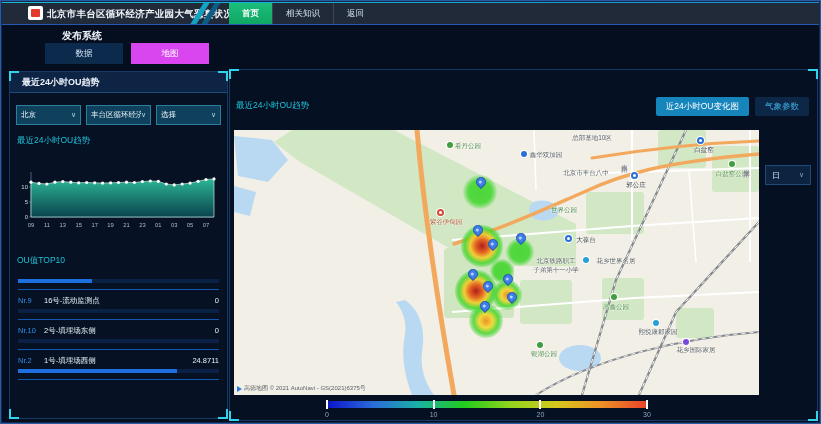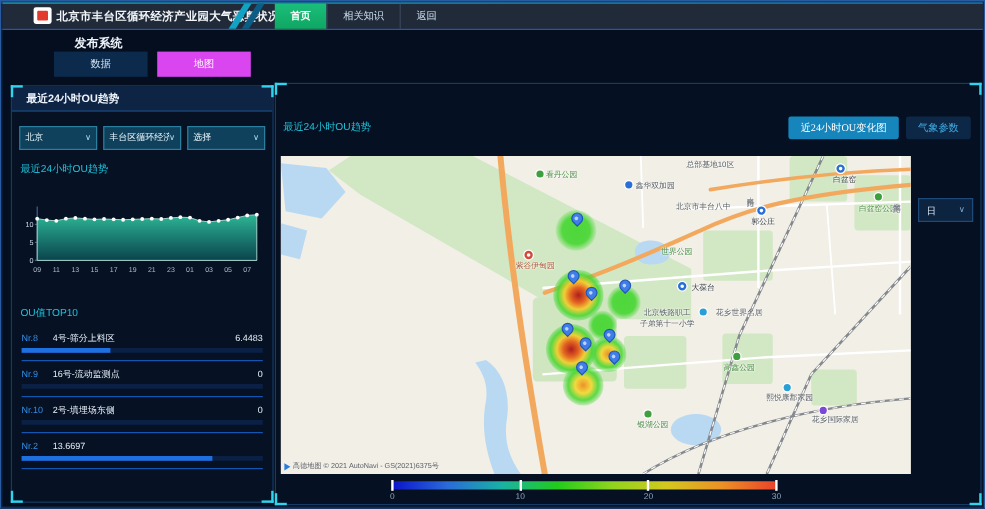--- a/index.html
+++ b/index.html
@@ -51,21 +51,21 @@
   .ou-name{flex:1;color:#e8f0f8;white-space:nowrap;overflow:hidden;}
   .ou-val{color:#e8f0f8;flex:none;}
   .ou-track{height:4px;background:rgba(16,50,110,.45);margin-top:3px;}
   .ou-fill{height:100%;background:#1e6fe0;}
 
   
   .mpanel{position:absolute;left:228px;top:68px;width:587px;height:350px;border:1px solid #153a64;background:rgba(8,22,46,.25);}
   .mpanel-title{position:absolute;left:6px;top:30px;font-size:8.5px;color:#1fc0d8;}
   .mbuttons{position:absolute;right:8px;top:27px;display:flex;gap:6px;}
   .mbtn{height:19px;line-height:19px;padding:0 10px;font-size:8.5px;border-radius:2px;}
-  .mbtn.active{background:#1585bc;color:#fff;font-family:Liberation Serif, serif;}
+  .mbtn.active{background:#1585bc;color:#fff;}
   .mbtn.inactive{background:#0d2846;color:#3fa9e0;}
   .map{position:absolute;left:4px;top:60px;width:525px;height:265px;background:#f2efe7;overflow:hidden;}
   .overlay{position:absolute;inset:0;pointer-events:none;}
   .heat{position:absolute;border-radius:50%;}
   .poi{position:absolute;width:6px;height:6px;border-radius:50%;box-shadow:0 0 0 1px #fff;}
   .poi.subway,.poi.ring{background:#fff;border:2px solid;box-sizing:border-box;width:7px;height:7px;}
   .mlabel{position:absolute;font-size:6.5px;transform:translate(-50%,-50%);white-space:nowrap;text-shadow:0 0 2px #fff,0 0 2px #fff;}
   .mlabel.vert{writing-mode:vertical-lr;letter-spacing:1px;}
   .pin{position:absolute;width:8px;height:8px;background:#3f7ee8;border:1px solid #2457b5;border-radius:50% 50% 50% 0;transform:rotate(-45deg);}
   .pin::after{content:'';position:absolute;left:2px;top:2px;width:3px;height:3px;background:#bcd4ff;border-radius:50%;}
@@ -176,25 +176,20 @@
           <text x="111.5" y="58" font-size="5.8" fill="#aebccb" text-anchor="middle">21</text>
           <text x="127.4" y="58" font-size="5.8" fill="#aebccb" text-anchor="middle">23</text>
           <text x="143.3" y="58" font-size="5.8" fill="#aebccb" text-anchor="middle">01</text>
           <text x="159.2" y="58" font-size="5.8" fill="#aebccb" text-anchor="middle">03</text>
           <text x="175.1" y="58" font-size="5.8" fill="#aebccb" text-anchor="middle">05</text>
           <text x="191.0" y="58" font-size="5.8" fill="#aebccb" text-anchor="middle">07</text>
         </svg></div>
     <div class="ou-title">OU值TOP10</div>
     <div id="ou-list">
         <div class="ou-item">
-          <div class="ou-row">
-            <span class="ou-rank">Nr.8</span>
-            <span class="ou-name">4号-筛分上料区</span>
-            <span class="ou-val">6.4483</span>
-          </div>
           <div class="ou-track">
             <div class="ou-fill" style="width: 37%;"></div>
           </div>
         </div>
         <div class="ou-item">
           <div class="ou-row">
             <span class="ou-rank">Nr.9</span>
             <span class="ou-name">16号-流动监测点</span>
             <span class="ou-val">0</span>
           </div>
@@ -208,21 +203,22 @@
             <span class="ou-name">2号-填埋场东侧</span>
             <span class="ou-val">0</span>
           </div>
           <div class="ou-track">
             <div class="ou-fill" style="width: 0%;"></div>
           </div>
         </div>
         <div class="ou-item">
           <div class="ou-row">
             <span class="ou-rank">Nr.2</span>
-            <span class="ou-val">13.6697</span>
+            <span class="ou-name">1号-填埋场西侧</span>
+            <span class="ou-val">24.8711</span>
           </div>
           <div class="ou-track">
             <div class="ou-fill" style="width: 79%;"></div>
           </div>
         </div>
       </div>
   </div>
 
   <div class="mpanel">
     <div class="cnr tl"></div>

